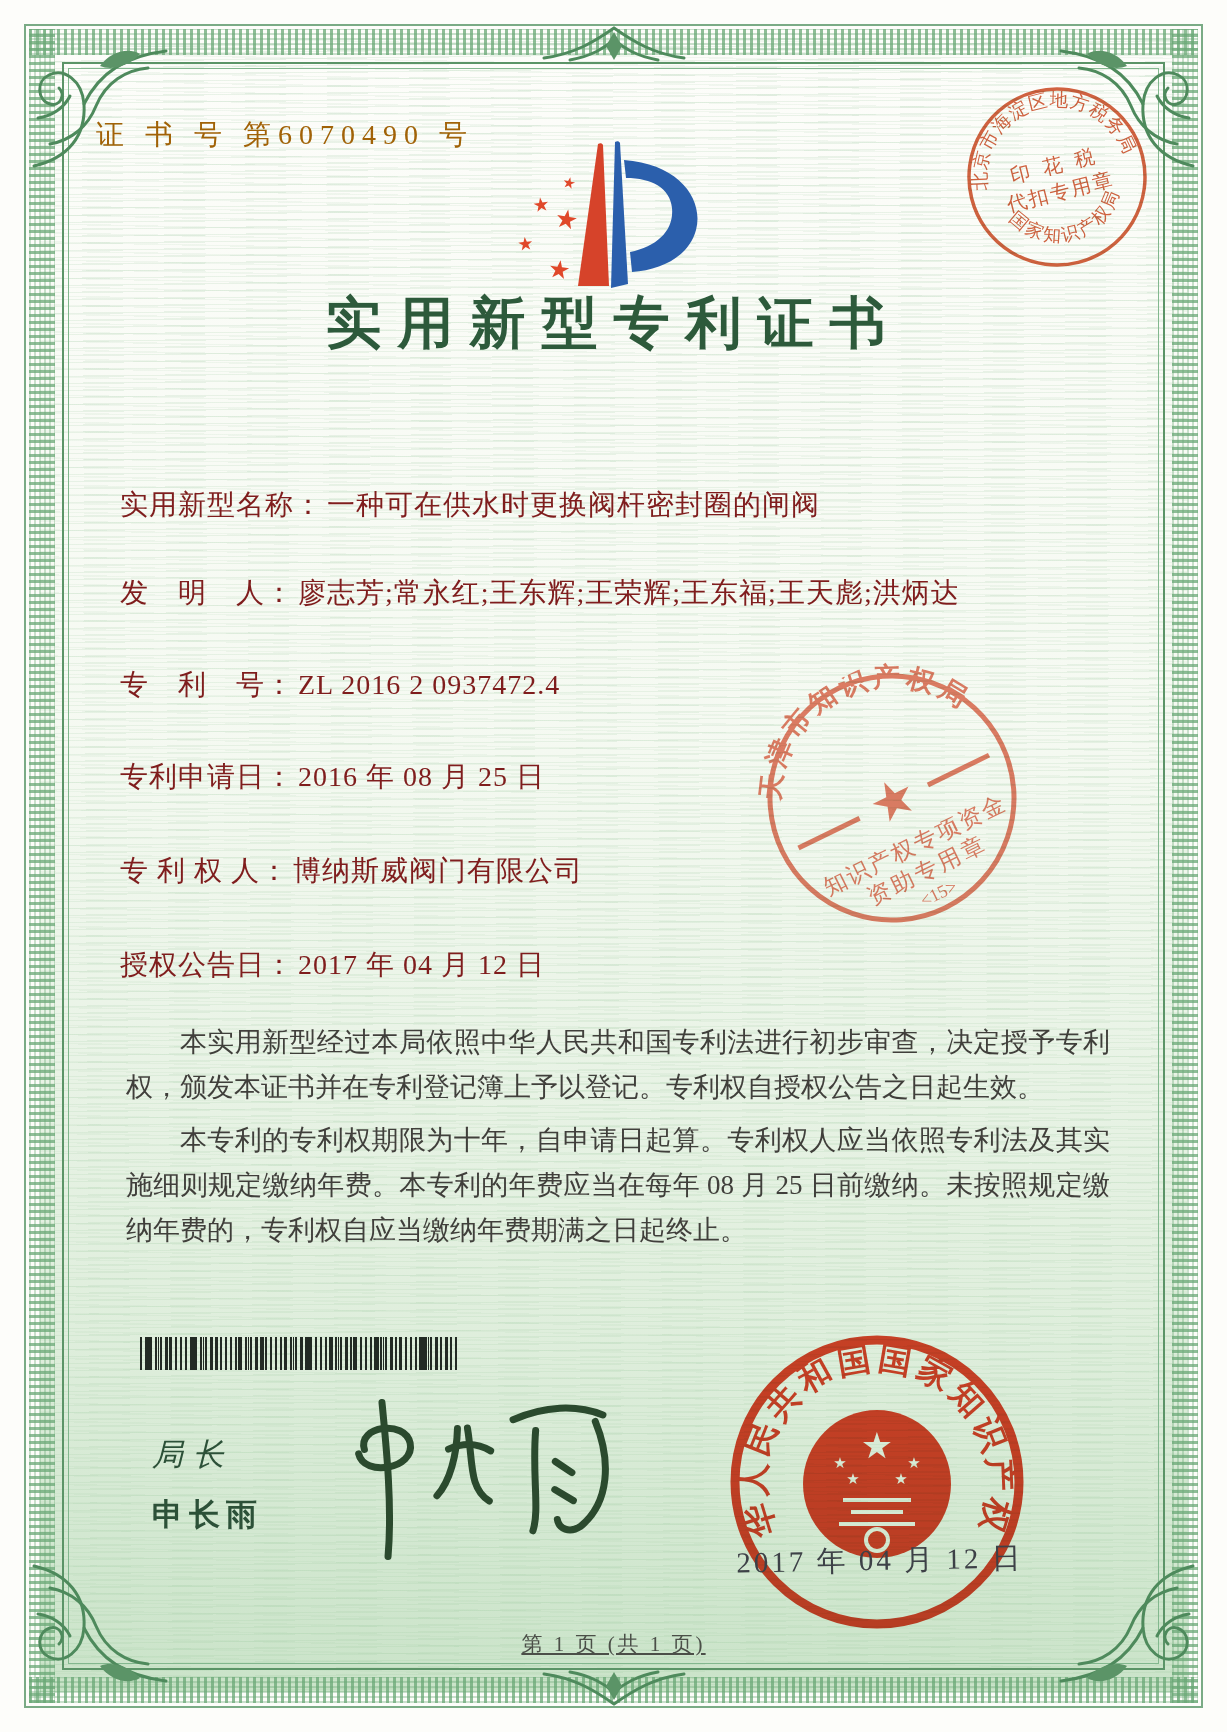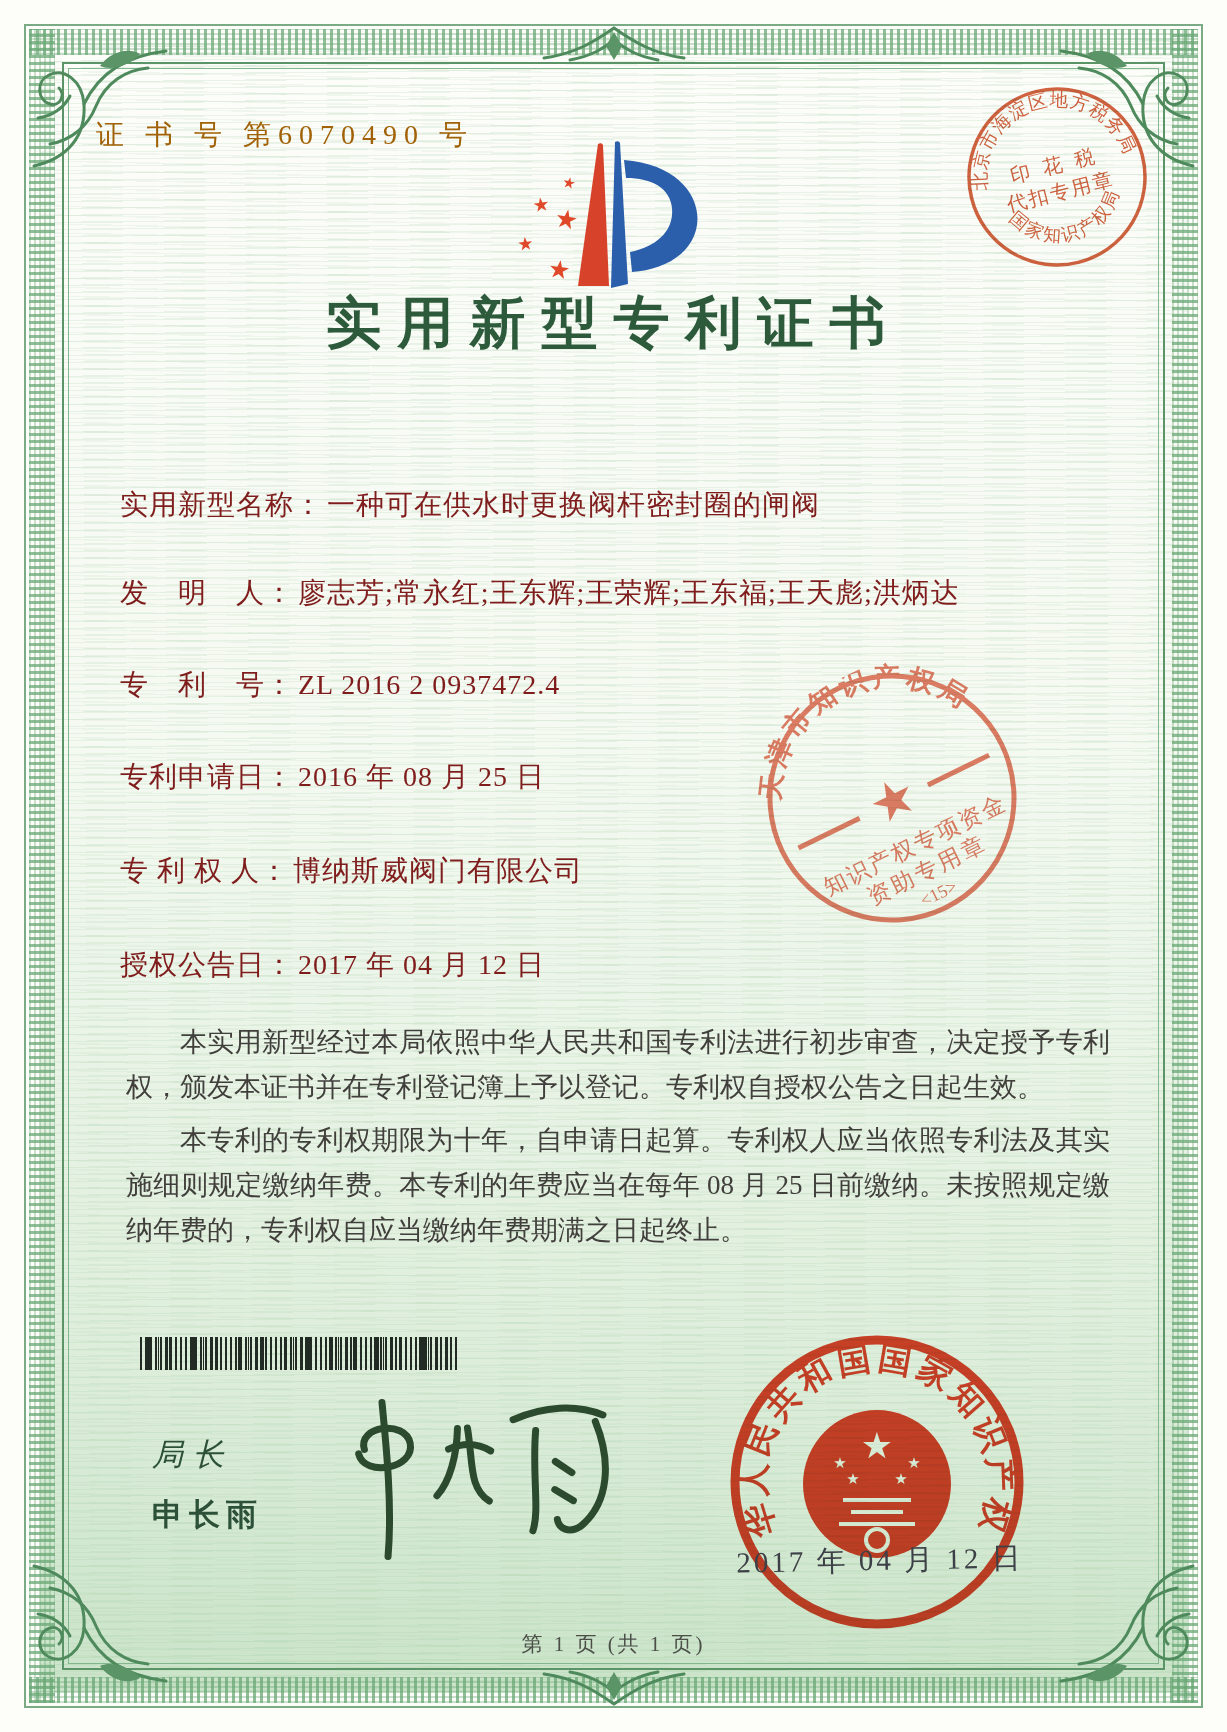--- a/index.html
+++ b/index.html
@@ -57,21 +57,21 @@
   .sig-label{position:absolute;left:152px;font-size:31px;color:#2c5138;letter-spacing:10px;z-index:3;}
   .sig-label.post{top:1434px;font-style:italic;} .sig-label.name{top:1494px;letter-spacing:6px;font-weight:bold;}
   .signature{position:absolute;left:300px;top:1382px;z-index:3;transform:rotate(-3deg);}
   
   .stamp-tax{position:absolute;left:962px;top:82px;z-index:4;opacity:.92;transform:rotate(-14deg);mix-blend-mode:multiply;}
   .stamp-tj{position:absolute;left:762px;top:668px;z-index:4;opacity:.78;transform:rotate(-26deg);mix-blend-mode:multiply;}
   .seal-big{position:absolute;left:727px;top:1332px;z-index:4;opacity:.95;mix-blend-mode:multiply;}
   .seal-date{position:absolute;left:690px;top:1541px;width:380px;text-align:center;
     font-size:29px;letter-spacing:3px;color:#3d4147;z-index:5;transform:rotate(-1deg);}
   .footer{position:absolute;left:0;top:1630px;width:100%;text-align:center;
-    font-size:21px;letter-spacing:3px;color:#4b4f48;z-index:3;}
+    font-size:21px;letter-spacing:3px;color:#4b4f48;z-index:3;text-decoration:underline;}
 </style>
 </head>
 <body>
 
 <div class="waves"></div>
 
 <div class="frame-outer"></div>
 <div class="lace top"></div>
 <div class="lace bottom"></div>
 <div class="lace left"></div>

